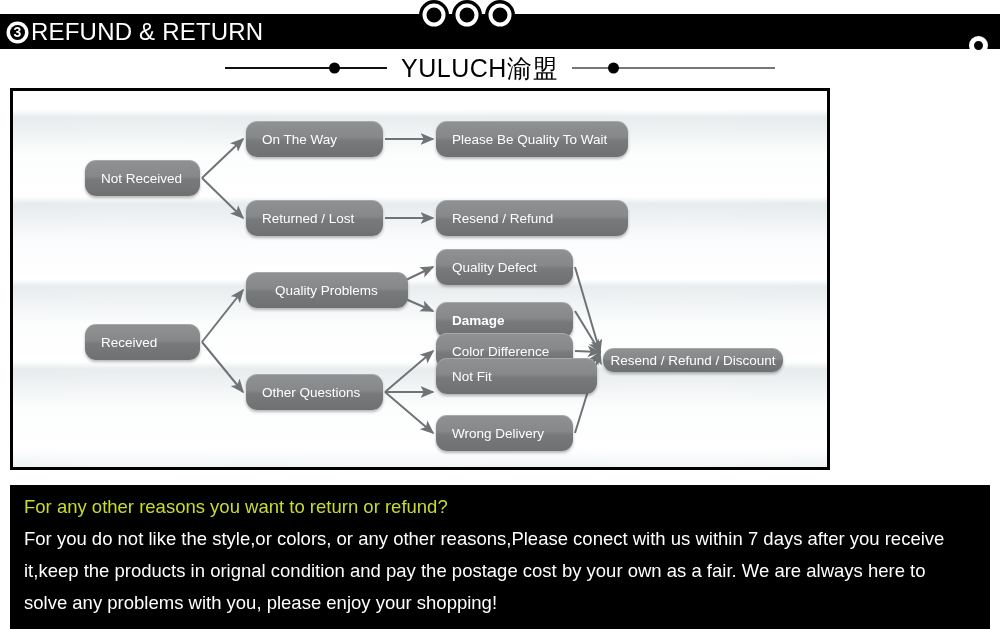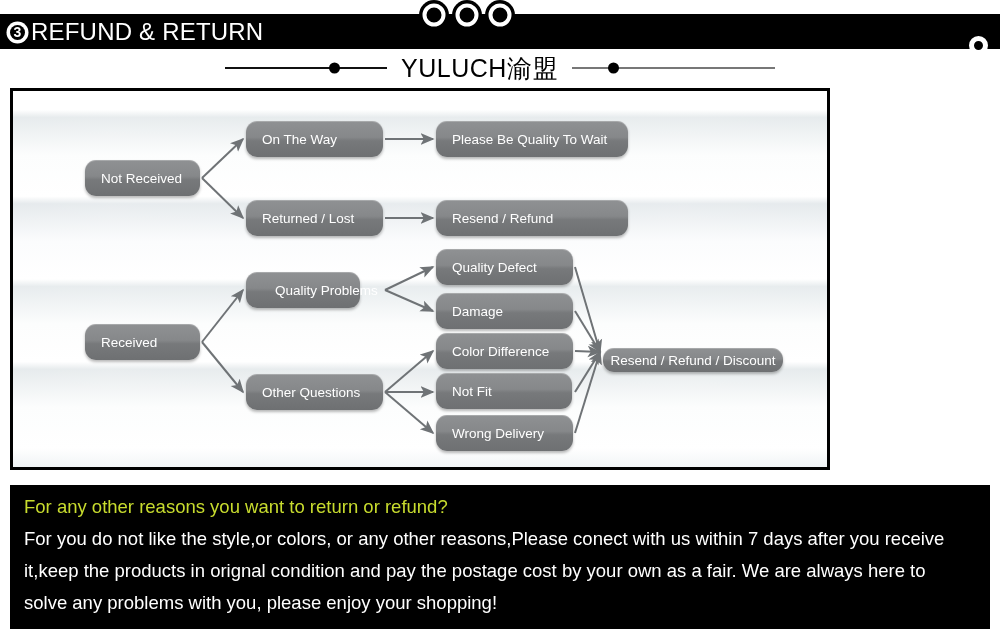--- a/index.html
+++ b/index.html
@@ -277,36 +277,36 @@
       </div>
       <div class="node" style="left: 423px; top: 30px; width: 192px; height: 36px;">
         <span>Please Be Quality To Wait</span>
       </div>
       <div class="node" style="left: 423px; top: 109px; width: 192px; height: 36px;">
         <span>Resend / Refund</span>
       </div>
       <div class="node" style="left: 72px; top: 233px; width: 115px; height: 36px;">
         <span>Received</span>
       </div>
-      <div class="node" style="left: 233px; top: 181px; width: 114px; height: 36px; padding-left: 29px;">
+      <div class="node" style="left: 233px; top: 181px; width: 162px; height: 36px; padding-left: 29px;">
         <span>Quality Problems</span>
       </div>
       <div class="node" style="left: 233px; top: 283px; width: 137px; height: 36px;">
         <span>Other Questions</span>
       </div>
       <div class="node" style="left: 423px; top: 158px; width: 137px; height: 36px;">
         <span>Quality Defect</span>
       </div>
-      <div class="node" style="left: 423px; top: 202px; width: 137px; height: 36px;">
+      <div class="node" style="left: 423px; top: 211px; width: 137px; height: 36px; font-weight: bold;">
         <span>Damage</span>
       </div>
       <div class="node" style="left: 423px; top: 242px; width: 137px; height: 36px;">
         <span>Color Difference</span>
       </div>
-      <div class="node" style="left: 423px; top: 282px; width: 136px; height: 36px;">
+      <div class="node" style="left: 423px; top: 267px; width: 161px; height: 36px;">
         <span>Not Fit</span>
       </div>
       <div class="node" style="left: 423px; top: 324px; width: 137px; height: 36px;">
         <span>Wrong Delivery</span>
       </div>
       <div class="node center" style="left: 590px; top: 257px; width: 180px; height: 24px;">
         <span>Resend / Refund / Discount</span>
       </div>
     </div>
 </div>

